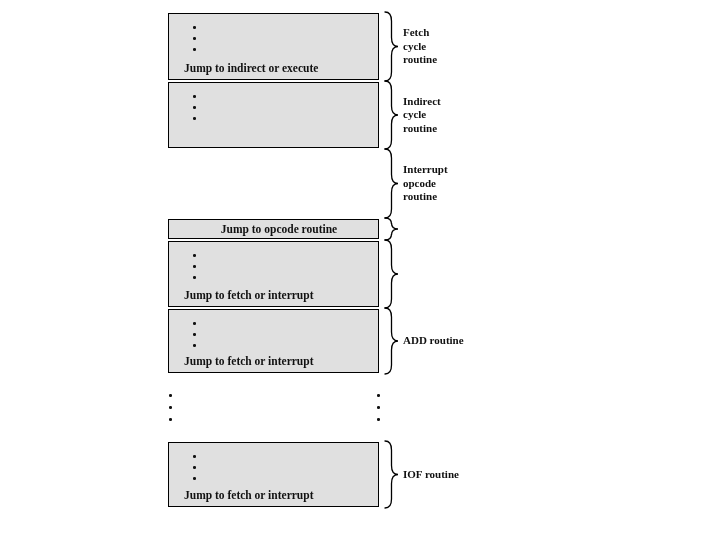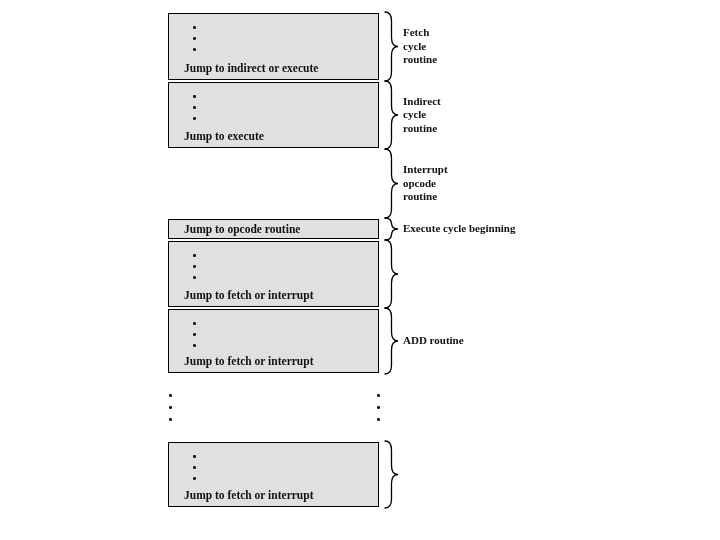--- a/index.html
+++ b/index.html
@@ -6,21 +6,21 @@
   #canvas {
     position:relative; width:720px; height:540px; overflow:hidden;
     background:var(--bg, #ffffff);
     font-family:"Liberation Serif", serif;
     color:var(--text, #111111);
   }
   .row { position:absolute; left:168px; right:0; }
   .r1 { top:13px;  height:67px; }
   .r2 { top:82px;  height:66px; }
   .r3 { top:150px; height:67px; }
-  .r4 { top:219px; height:20px; }
+  .r4 { top:219px; height:20px;text-align:center; }
   .r5 { top:241px; height:66px; }
   .r6 { top:309px; height:64px; }
   .r7 { top:442px; height:65px; }
 
   .block {
     position:absolute; left:0; top:0; bottom:0; width:209px;
     background:var(--fill, #e0e0e0);
     border:1.5px solid var(--line, #000000);
   }
   .dots { position:absolute; left:24px; top:12px; }
@@ -74,21 +74,20 @@
 routine</div>
   </div>
 
   <div class="row r2">
     <div class="block">
       <div class="dots">
         <div class="dot"></div>
           <div class="dot"></div>
           <div class="dot"></div>
       </div>
-      <div class="jump">Jump to execute</div>
     </div>
     <div class="brace">
         <svg viewBox="0 0 15 70" xmlns="http://www.w3.org/2000/svg">
           <path d="M 1 1 Q 7.5 1 7.5 10 L 7.5 26 Q 7.5 35 14 35 Q 7.5 35 7.5 44 L 7.5 60 Q 7.5 69 1 69" fill="none" stroke="#000000" stroke-width="1.3" stroke-linecap="round"></path>
         </svg>
       </div>
     <div class="routine-label">Indirect
 cycle
 routine</div>
   </div>
@@ -106,21 +105,20 @@
 
   <div class="row r4">
     <div class="block">
       <div class="jump center">Jump to opcode routine</div>
     </div>
     <div class="brace">
         <svg viewBox="0 0 15 24" xmlns="http://www.w3.org/2000/svg">
           <path d="M 1 1 Q 7.5 1 7.5 7 L 7.5 6 Q 7.5 12 14 12 Q 7.5 12 7.5 18 L 7.5 17 Q 7.5 23 1 23" fill="none" stroke="#000000" stroke-width="1.3" stroke-linecap="round"></path>
         </svg>
       </div>
-    <div class="routine-label">Execute cycle beginning</div>
   </div>
 
   <div class="row r5">
     <div class="block">
       <div class="dots">
         <div class="dot"></div>
           <div class="dot"></div>
           <div class="dot"></div>
       </div>
       <div class="jump">Jump to fetch or interrupt</div>
@@ -167,15 +165,16 @@
           <div class="dot"></div>
           <div class="dot"></div>
       </div>
       <div class="jump">Jump to fetch or interrupt</div>
     </div>
     <div class="brace">
         <svg viewBox="0 0 15 69" xmlns="http://www.w3.org/2000/svg">
           <path d="M 1 1 Q 7.5 1 7.5 10 L 7.5 25.5 Q 7.5 34.5 14 34.5 Q 7.5 34.5 7.5 43.5 L 7.5 59 Q 7.5 68 1 68" fill="none" stroke="#000000" stroke-width="1.3" stroke-linecap="round"></path>
         </svg>
       </div>
+    <div class="routine-label">IOF routine</div>
   </div>
 
 </div>
 
 </body></html>

